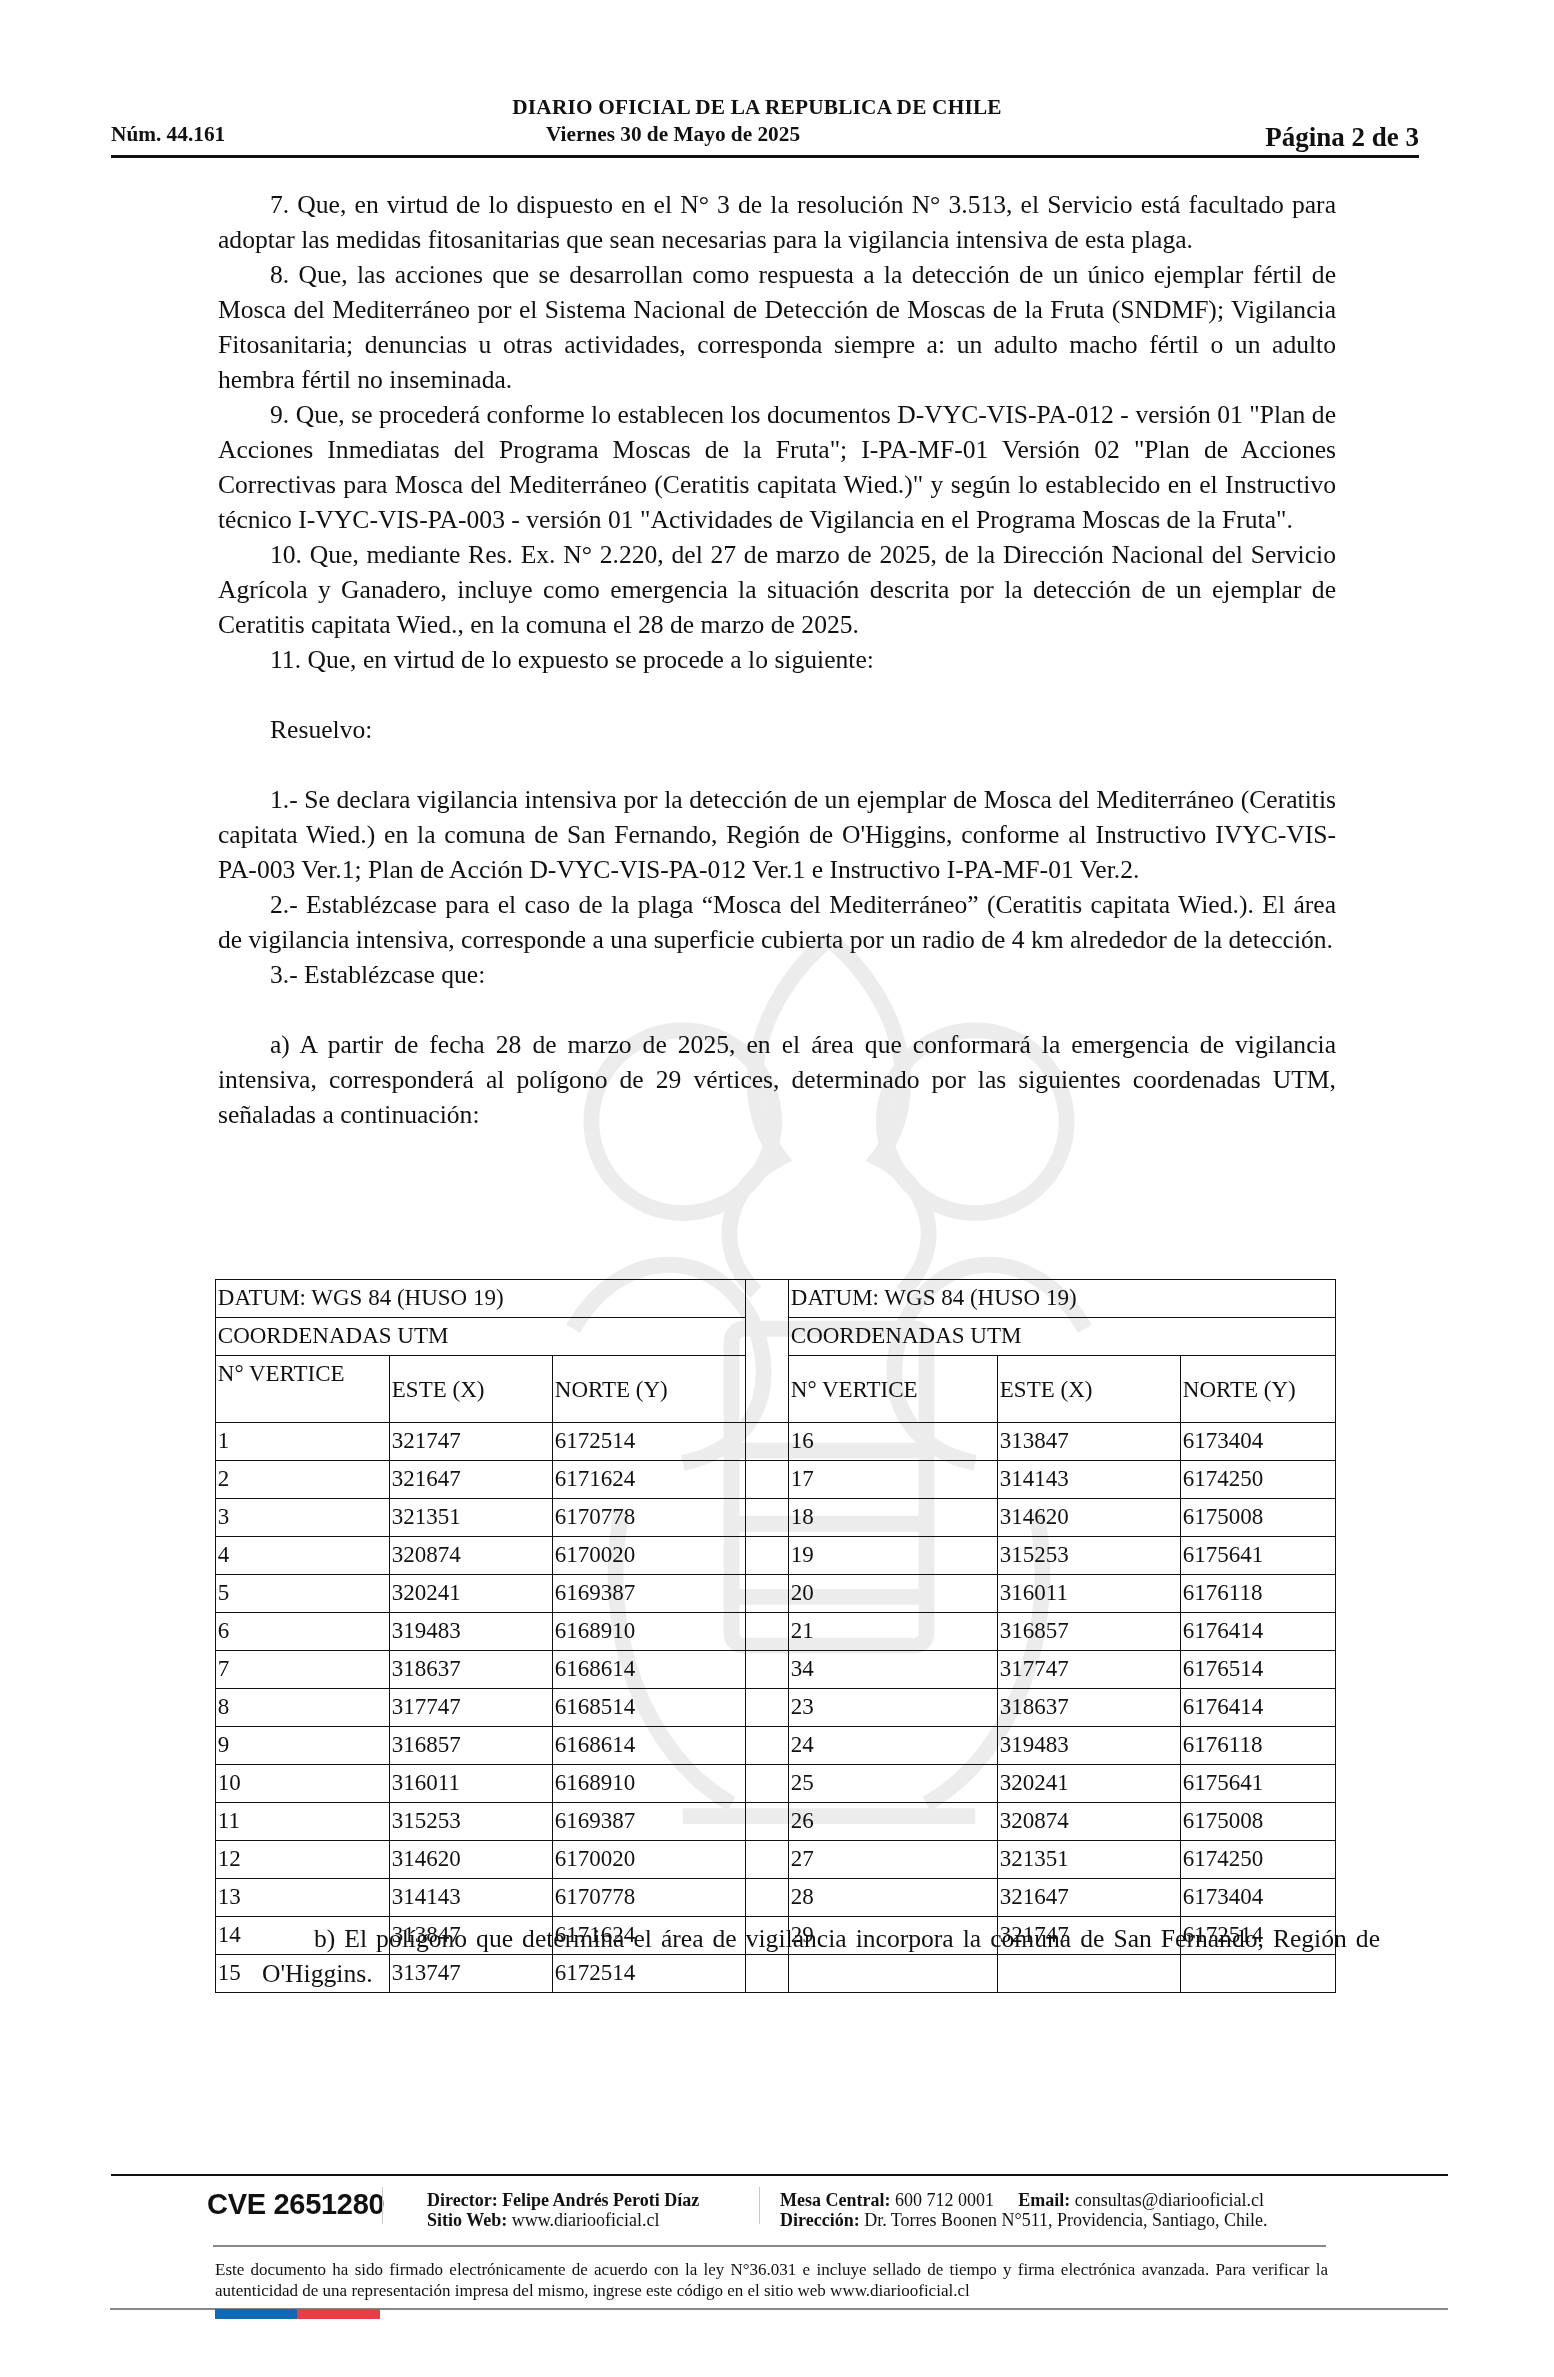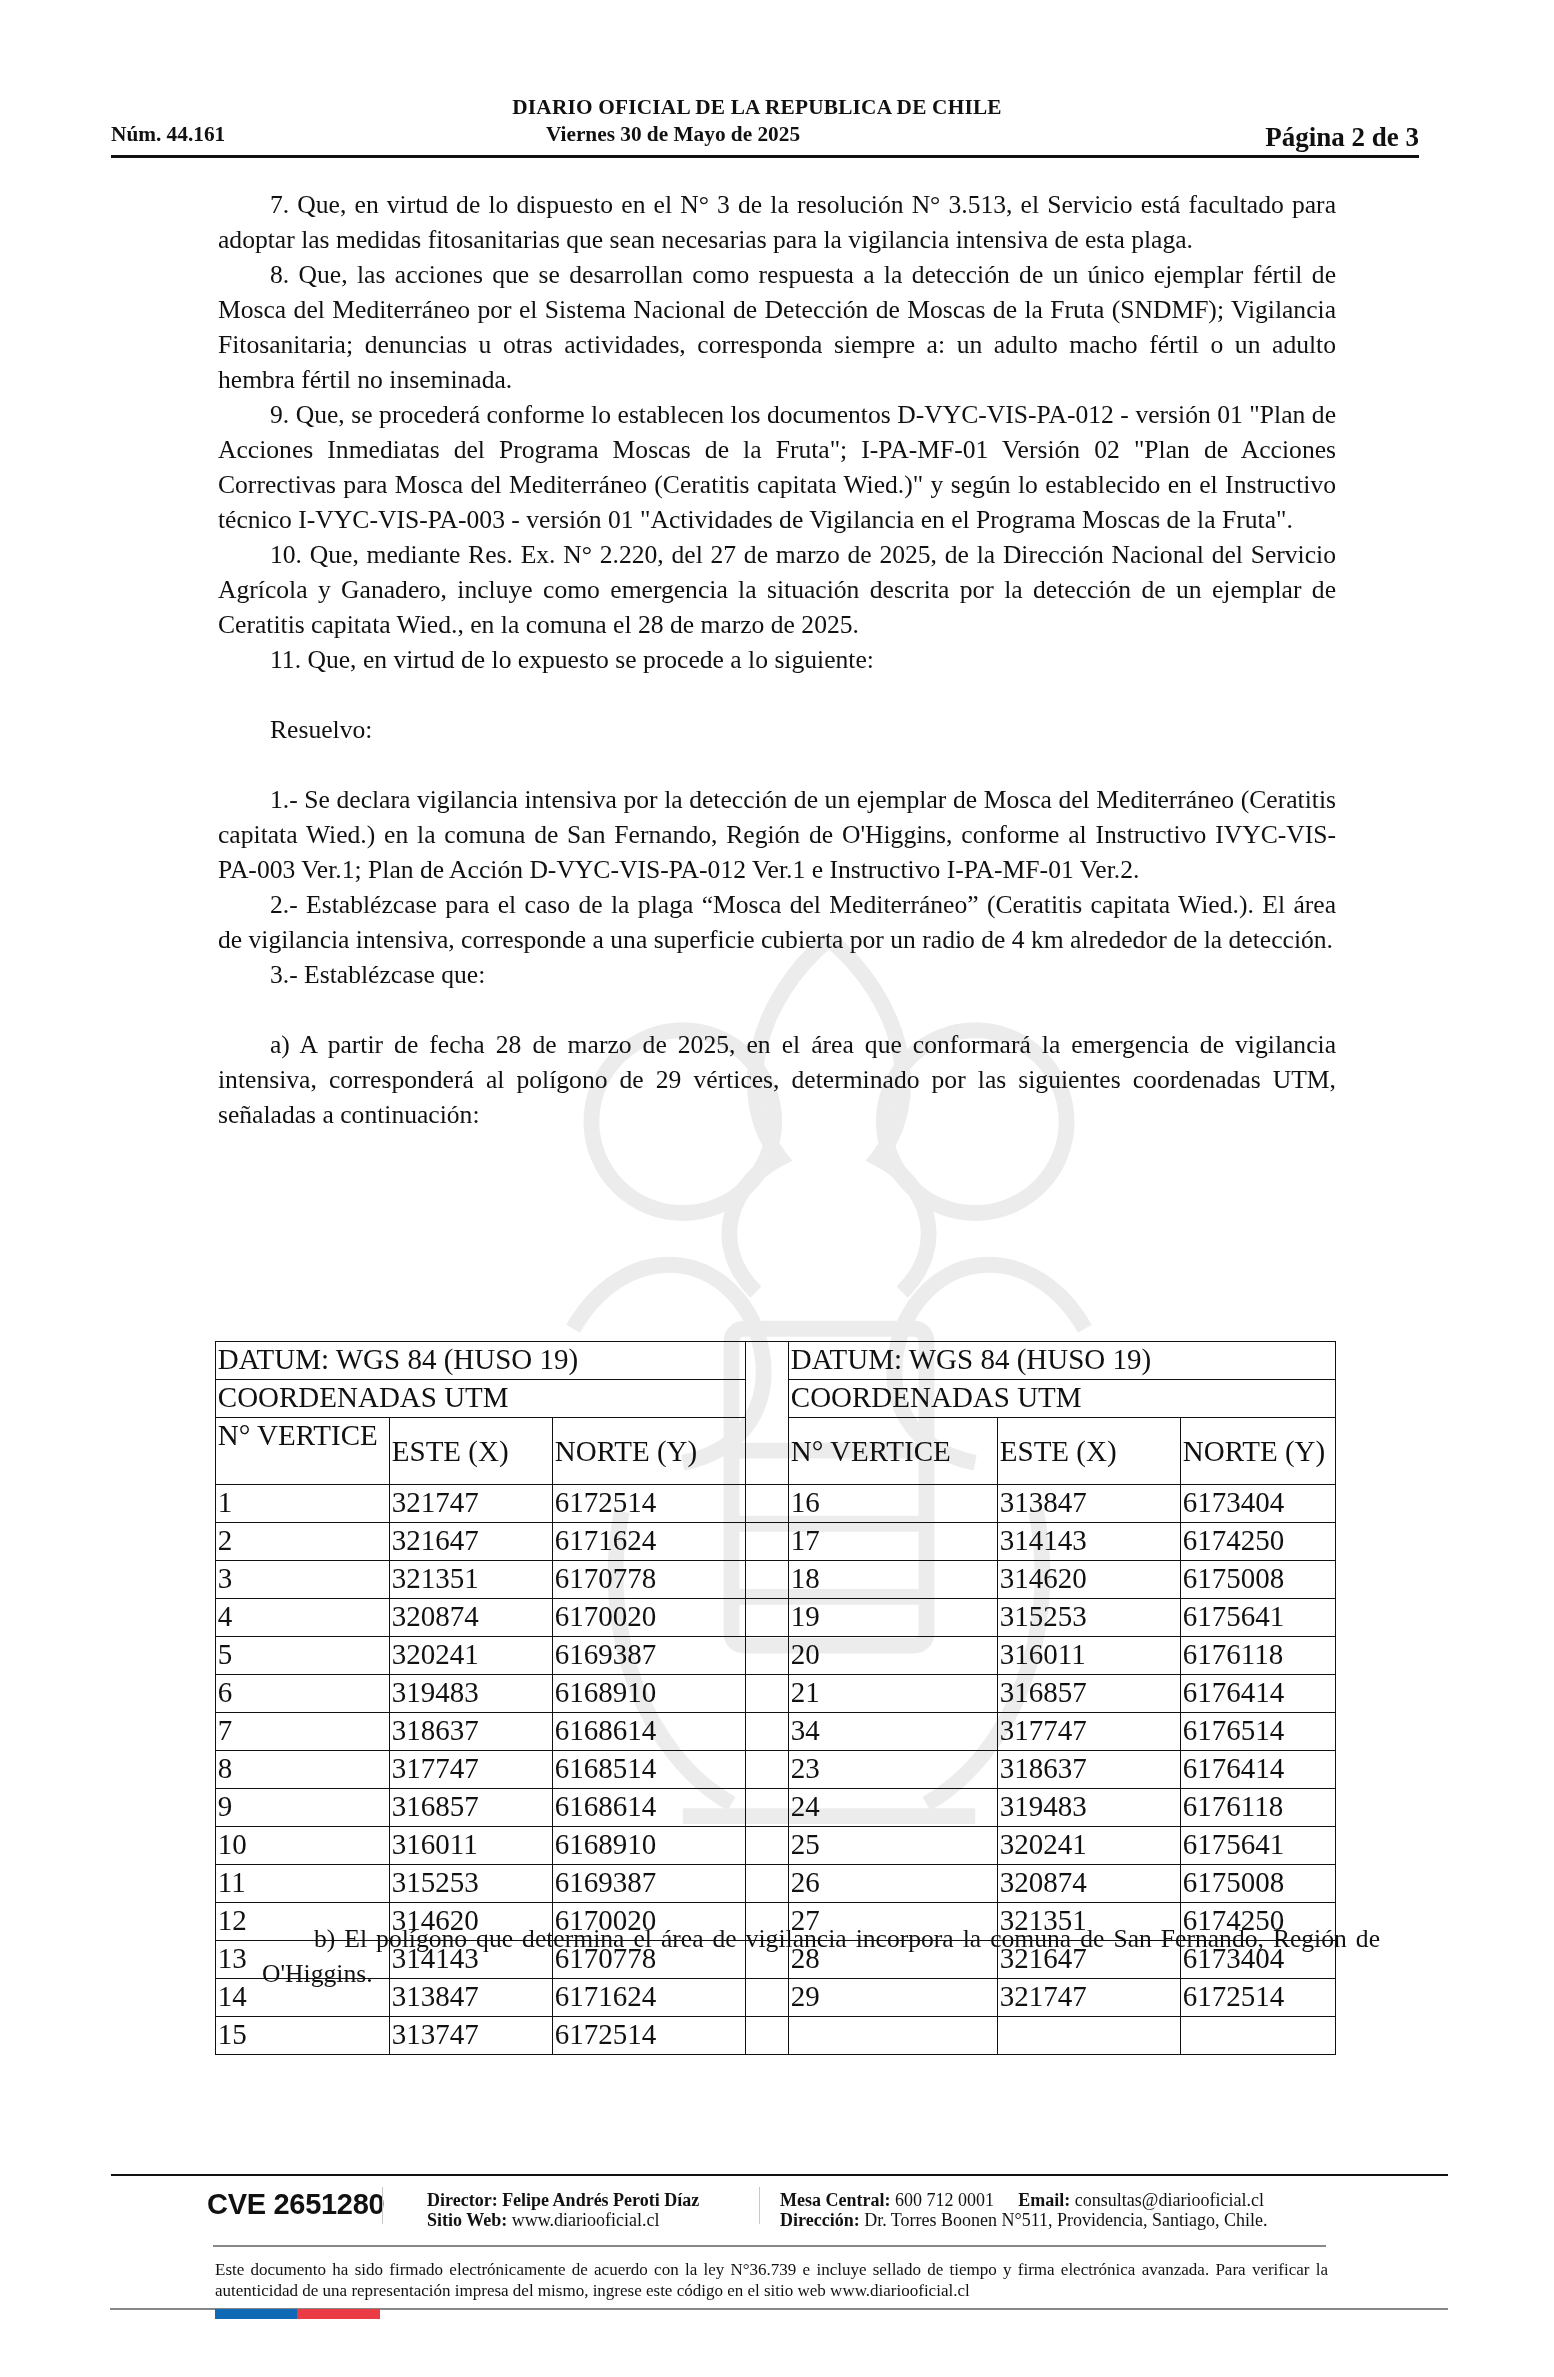--- a/index.html
+++ b/index.html
@@ -15,22 +15,22 @@
   .hdr-page { right:135px; top:122px; font-weight:bold; font-size:27px; }
   .hdr-rule { left:111px; top:155px; width:1308px; height:3px; background:#111; }
 
   
   .body { left:218px; top:187px; width:1118px; font-size:25.6px; line-height:35px; text-align:justify; }
   .body p { margin:0; text-indent:52px; }
   .body p.gap-before { margin-top:35px; }
   .body p.gap-after { margin-bottom:35px; }
 
   
-  .utm-table { position:absolute; left:215px; top:1341px; width:1120px; border-collapse:collapse;
-               font-size:29px; table-layout:fixed; }
+  .utm-table { position:absolute; left:215px; top:1279px; width:1120px; border-collapse:collapse;
+               font-size:23px; table-layout:fixed; }
   .utm-table td { border:1.8px solid #111; padding:0 1.8px; vertical-align:top; height:37px; line-height:35px; white-space:nowrap; overflow:hidden; }
   .utm-table tr.head-row td { height:66px; }
   .utm-table tr.head-row td.mid { vertical-align:middle; }
   .utm-table tr.row td { height:37px; }
   .utm-table td.spacer { padding:0; }
 
   
   .ftr-rule-top { left:111px; top:2174px; width:1337px; height:2.4px; background:#111; }
   .ftr-cve { left:207px; top:2188px; font-family:"Liberation Sans", "DejaVu Sans", sans-serif; font-weight:bold; font-size:29px; letter-spacing:-0.3px; }
   .ftr-sep1 { left:382px; top:2187px; width:1.2px; height:37px; background:#c8c8c8; }
@@ -261,17 +261,17 @@
 <div class="abs ftr-col ftr-director">
   <div><b>Director:</b> <b>Felipe Andrés Peroti Díaz</b></div>
   <div><b>Sitio Web:</b> <span>www.diariooficial.cl</span></div>
 </div>
 <div class="abs ftr-sep2"></div>
 <div class="abs ftr-col ftr-contact">
   <div><b>Mesa Central:</b> <span>600 712 0001</span><span style="display:inline-block;width:24.4px"></span><b>Email:</b> <span>consultas@diariooficial.cl</span></div>
   <div><b>Dirección:</b> <span>Dr. Torres Boonen N°511, Providencia, Santiago, Chile.</span></div>
 </div>
 <div class="abs ftr-rule-mid"></div>
-<div class="abs ftr-disclaimer">Este documento ha sido firmado electrónicamente de acuerdo con la ley N°36.739 e incluye sellado de tiempo y firma electrónica avanzada. Para verificar la autenticidad de una representación impresa del mismo, ingrese este código en el sitio web www.diariooficial.cl</div>
+<div class="abs ftr-disclaimer">Este documento ha sido firmado electrónicamente de acuerdo con la ley N°36.031 e incluye sellado de tiempo y firma electrónica avanzada. Para verificar la autenticidad de una representación impresa del mismo, ingrese este código en el sitio web www.diariooficial.cl</div>
 <div class="abs ftr-rule-bottom"></div>
 <div class="abs flag-blue" id="flag-blue" style="background: rgb(15, 105, 180);"></div>
 <div class="abs flag-red" id="flag-red" style="background: rgb(235, 60, 70);"></div>
 
 
 </body></html>

